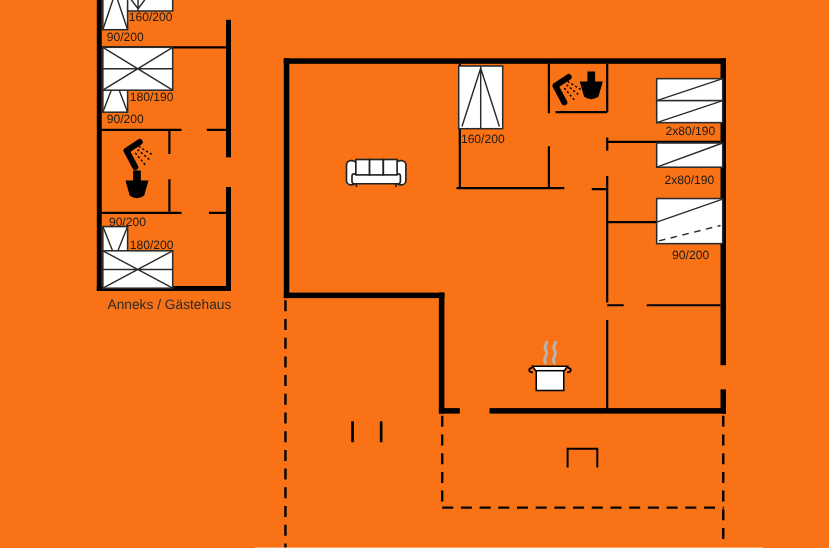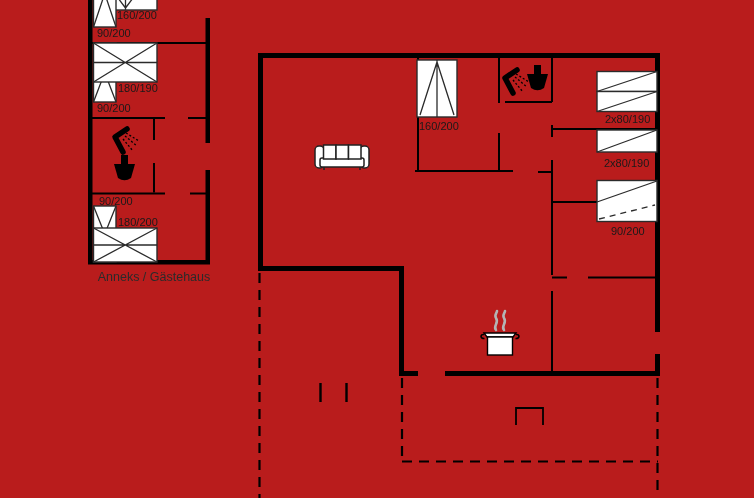--- a/index.html
+++ b/index.html
@@ -1,16 +1,16 @@
 <!DOCTYPE html>
 <html><head>
 <meta charset="utf-8">
 <style>
   html,body { margin:0; padding:0; background:#ffffff; }
-  .plan-wrap { position:relative; width:754px; height:498px; background:#b91c1c; overflow:hidden; }
+  .plan-wrap { position:relative; width:754px; height:498px; background:#f97316; overflow:hidden; }
   svg { display:block; }
   text { font-family:"Liberation Sans","DejaVu Sans",sans-serif; fill:#1a1a1a; }
   .dim-label { font-size:11px; }
   .building-label { font-size:12.5px; fill:#2b2b2b; }
   .wall-thin { stroke:#000; stroke-width:2; fill:none; }
   .bed { stroke:#2b2b2b; stroke-width:1.4; fill:#fff; }
   .bedline { stroke:#2b2b2b; stroke-width:1.3; fill:none; }
   .dashed { stroke:#000; stroke-width:2.2; fill:none; stroke-dasharray:10 7; }
   .furn { stroke:#222; stroke-width:1.5; fill:#fff; }
 </style>

